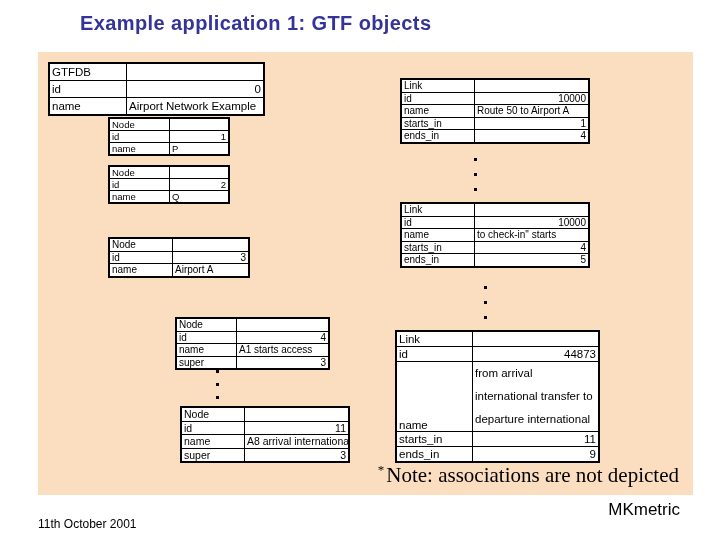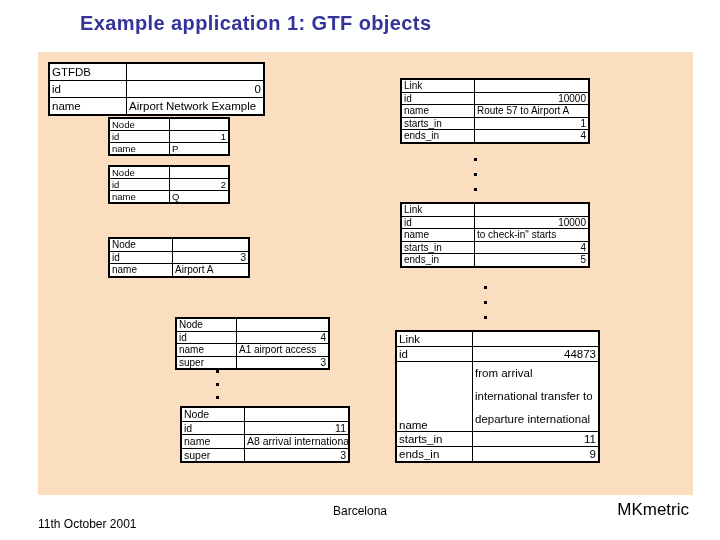--- a/index.html
+++ b/index.html
@@ -52,21 +52,21 @@
   .dots i{display:block;width:3px;height:3px;background:#000;}
   .dots-a{left:436px;top:106px;}
   .dots-b{left:446px;top:234px;}
   .dots-c{left:178px;top:318px;gap:10px;}
   
   .note{position:absolute;right:14px;top:410px;font-family:"Liberation Serif",serif;font-size:21px;color:#000;}
   .note sup{font-size:13px;vertical-align:super;margin-right:2px;}
   
   .footer-date{position:absolute;left:38px;top:504px;font-size:12px;margin-top:13px;}
   .footer-loc{position:absolute;left:0;right:0;top:504px;text-align:center;font-size:12px;}
-  .footer-brand{position:absolute;right:31px;top:500px;font-size:17px;font-weight:500;}
+  .footer-brand{position:absolute;right:40px;top:500px;font-size:17px;font-weight:500;}
 </style>
 </head>
 <body>
 
 <div class="page">
 
   <h1 class="title">Example application 1: GTF objects</h1>
 
   <div class="canvas">
 
@@ -143,21 +143,21 @@
         <tr>
           <td class="hdr">Node</td>
           <td></td>
         </tr>
         <tr>
           <td>id</td>
           <td class="num">4</td>
         </tr>
         <tr>
           <td>name</td>
-          <td>A1 airport access</td>
+          <td>A1 starts access</td>
         </tr>
         <tr>
           <td>super</td>
           <td class="num">3</td>
         </tr>
       </tbody>
     </table>
 
     <table class="obj t-node5">
       <tbody>
@@ -185,21 +185,21 @@
         <tr>
           <td class="hdr">Link</td>
           <td></td>
         </tr>
         <tr>
           <td>id</td>
           <td class="num">10000</td>
         </tr>
         <tr>
           <td>name</td>
-          <td>Route 57 to Airport A</td>
+          <td>Route 50 to Airport A</td>
         </tr>
         <tr>
           <td>starts_in</td>
           <td class="num">1</td>
         </tr>
         <tr>
           <td>ends_in</td>
           <td class="num">4</td>
         </tr>
       </tbody>
@@ -264,20 +264,22 @@
         <i></i>
         <i></i>
         <i></i>
       </div>
     <div class="dots dots-c">
         <i></i>
         <i></i>
         <i></i>
       </div>
 
+    <div class="note">
+      <sup>*</sup><span>Note: associations are not depicted</span>
+    </div>
 
   </div>
 
   <div class="footer-date">11th October 2001</div>
-  <div class="footer-loc">Barcelona</div>
   <div class="footer-brand">MKmetric</div>
 
 </div>
 
 </body></html>

